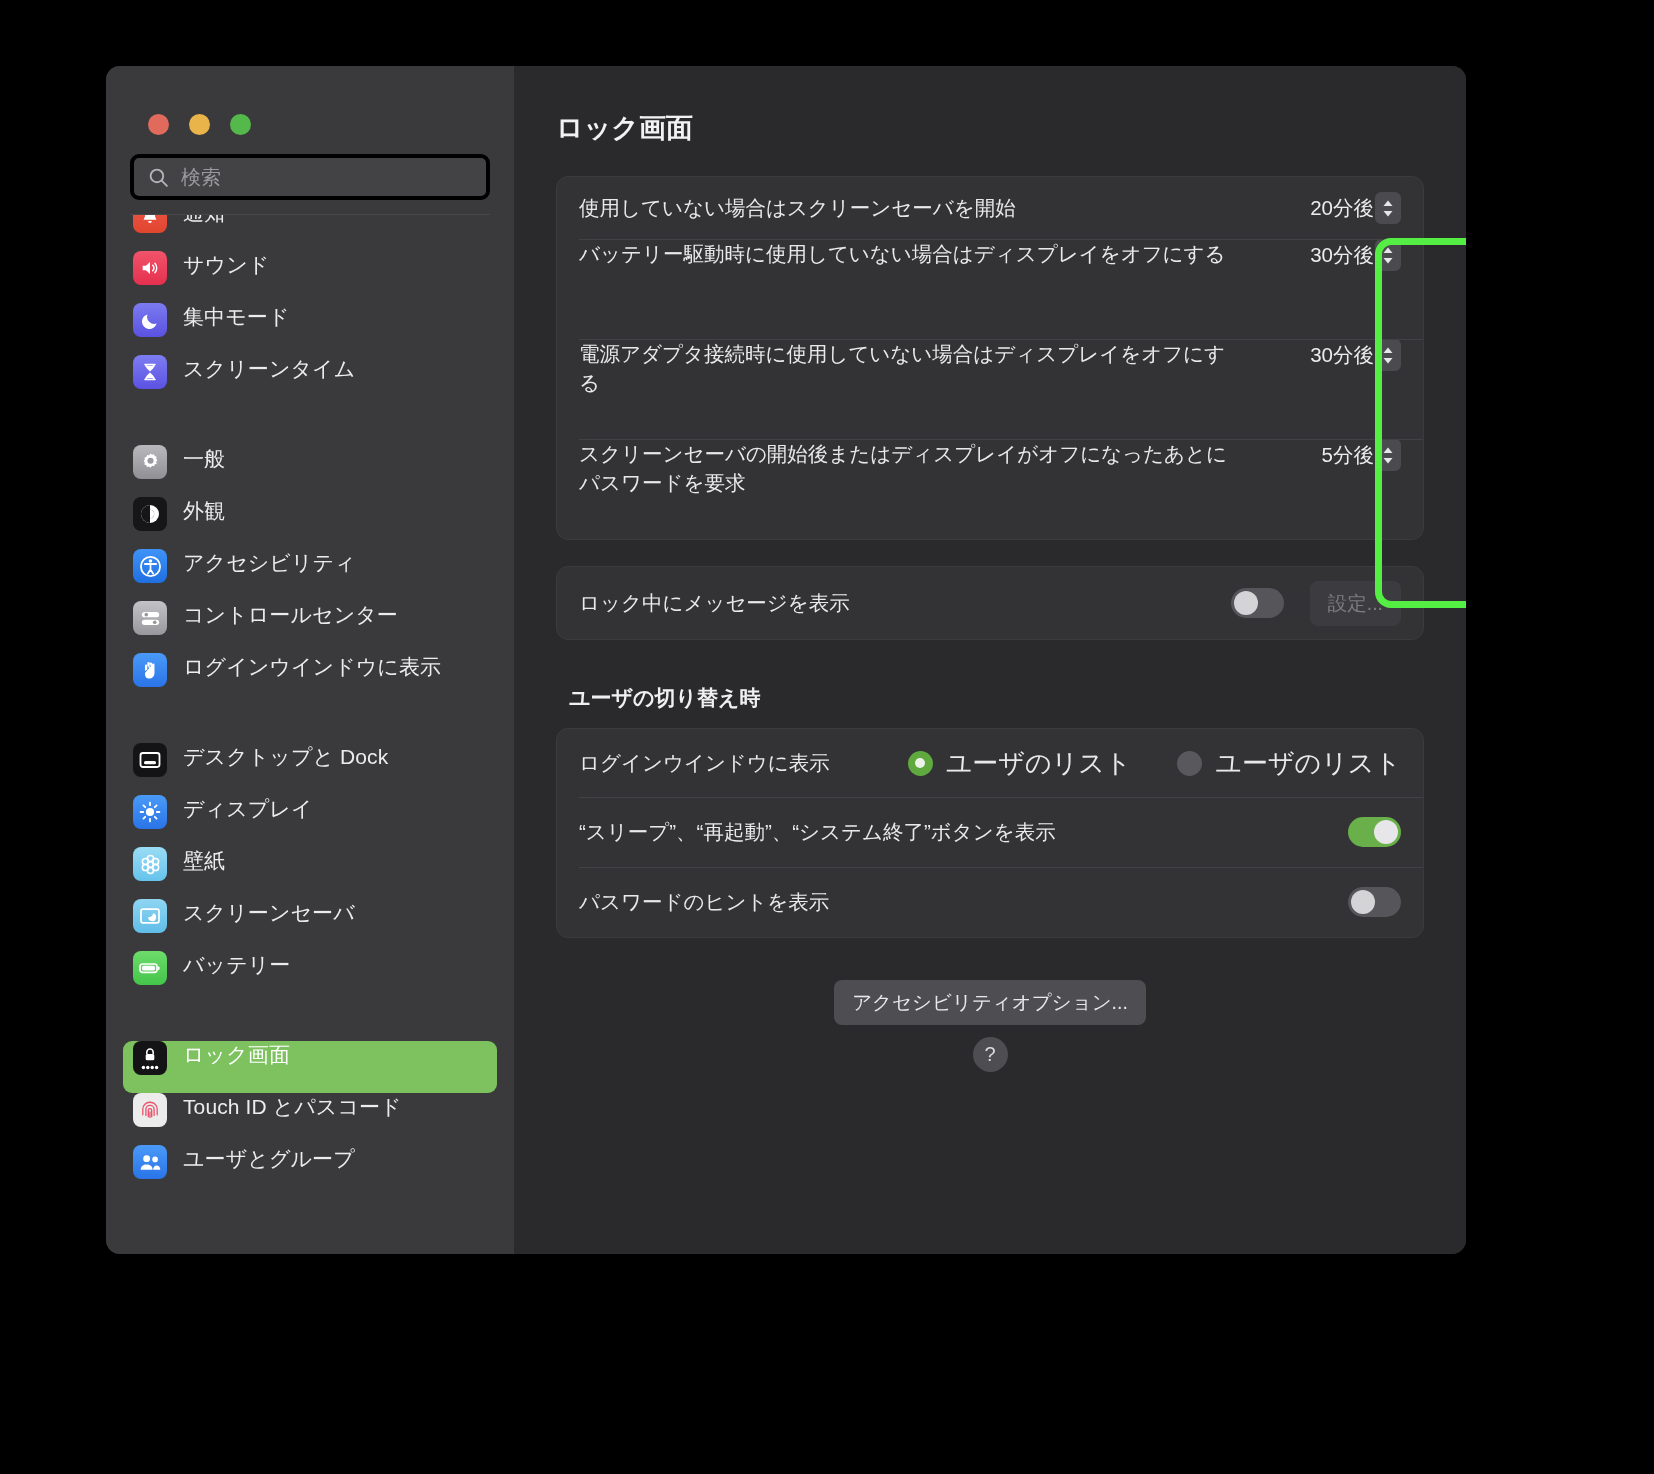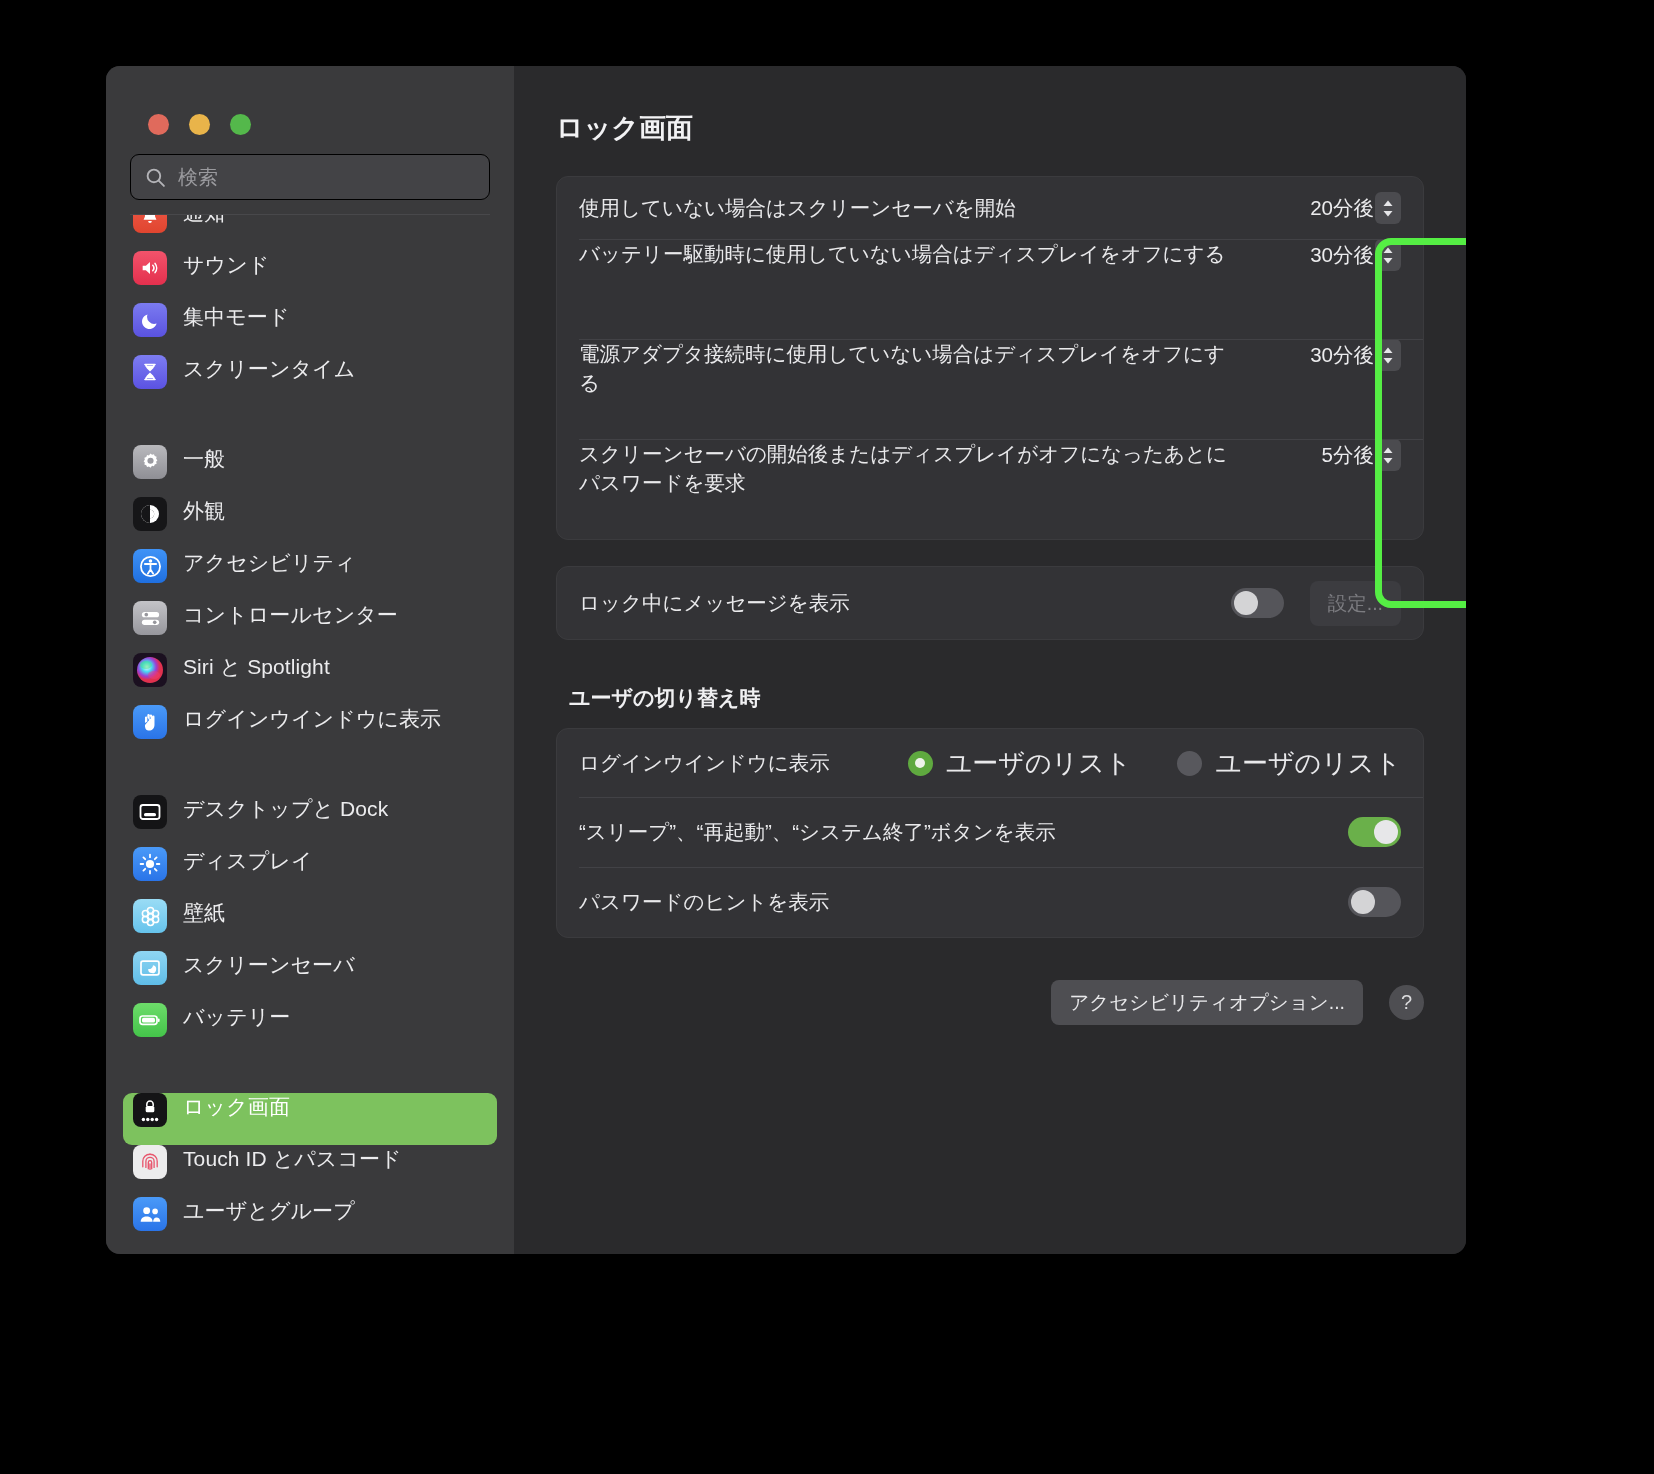--- a/index.html
+++ b/index.html
@@ -37,21 +37,21 @@
   }
   .light { width: 21px; height: 21px; border-radius: 50%; }
   .light.red    { background: #e06a5c; }
   .light.yellow { background: #e9b44a; }
   .light.green  { background: #54b84b; }
 
   #search-wrap { padding: 6px 24px 0 24px; }
   #search-box {
     height: 46px;
     background: #434346;
-    border: 1px solid #000000;
+    border: 4px solid #000000;
     border-radius: 9px;
     display: flex;
     align-items: center;
     gap: 12px;
     padding: 0 14px;
   }
   #search-box .sicon { flex: 0 0 auto; display: flex; }
   #search-input {
     background: transparent;
     border: none;
@@ -231,22 +231,23 @@
     color: #f0f0f2;
     font-size: 21px;
     font-weight: bold;
     margin: 44px 0 16px 13px;
   }
 
   #bottom-buttons {
     display: flex;
     align-items: center;
     justify-content: flex-end;
-    gap: 26px;
+    gap: 12px;
     margin-top: 42px;
+    flex-direction: column;
   }
   #help-button {
     width: 35px; height: 35px;
     border-radius: 50%;
     background: #4e4e52;
     color: #dcdcde;
     font-size: 20px;
     display: flex;
     align-items: center;
     justify-content: center;
@@ -382,40 +383,20 @@
               <div style="width:100%;height:100%;background:linear-gradient(180deg,#c3c3c7,#97979d);display:flex;align-items:center;justify-content:center">
         <svg width="23" height="23" viewBox="0 0 24 24">
                   <rect x="3" y="5.2" width="18" height="5.6" rx="2.8" fill="#fff"></rect>
                   <rect x="3" y="13.2" width="18" height="5.6" rx="2.8" fill="#fff"></rect>
                   <circle cx="7.6" cy="8" r="1.9" fill="#97979d"></circle>
                   <circle cx="16.4" cy="16" r="1.9" fill="#97979d"></circle>
                 </svg>
               </div>
             </span>
             <span class="nav-label">コントロールセンター</span>
-          </div>
-          <div class="nav-item">
-            <span class="app-icon">
-              <div style="width:100%;height:100%;background:#1b1020;display:flex;align-items:center;justify-content:center">
-        <svg width="30" height="30" viewBox="0 0 30 30">
-          <defs>
-                    <radialGradient id="sg1" cx="38%" cy="38%">
-                      <stop offset="0%" stop-color="#fff"></stop>
-                      <stop offset="38%" stop-color="#46d8f2"></stop>
-                      <stop offset="72%" stop-color="#9b3fd6"></stop>
-                      <stop offset="100%" stop-color="#e0314f"></stop>
-                    </radialGradient>
-                  </defs>
-          <circle cx="15" cy="15" r="13" fill="url(#sg1)"></circle>
-          <ellipse cx="11" cy="10" rx="6" ry="4" fill="#47e08a" opacity="0.55"></ellipse>
-          <ellipse cx="19" cy="20" rx="6" ry="4" fill="#f2417a" opacity="0.45"></ellipse>
-        </svg>
-              </div>
-            </span>
-            <span class="nav-label">Siri と Spotlight</span>
           </div>
           <div class="nav-item">
             <span class="app-icon">
               <div style="width:100%;height:100%;background:linear-gradient(180deg,#4a9af8,#2a74e8);display:flex;align-items:center;justify-content:center">
         <svg width="22" height="22" viewBox="0 0 24 24">
                   <path d="M6.5 13V7.2a1.3 1.3 0 0 1 2.6 0v4.3m0-4.9V4.6a1.3 1.3 0 0 1 2.6 0v6.5m0-6.1a1.3 1.3 0 0 1 2.6 0v6.4m0-5.1a1.3 1.3 0 0 1 2.6 0V15c0 4-2.6 6.4-6 6.4S6.5 19 6.5 15.4z" fill="#fff"></path>
                 </svg>
               </div>
             </span>
             <span class="nav-label">ログインウインドウに表示</span>

